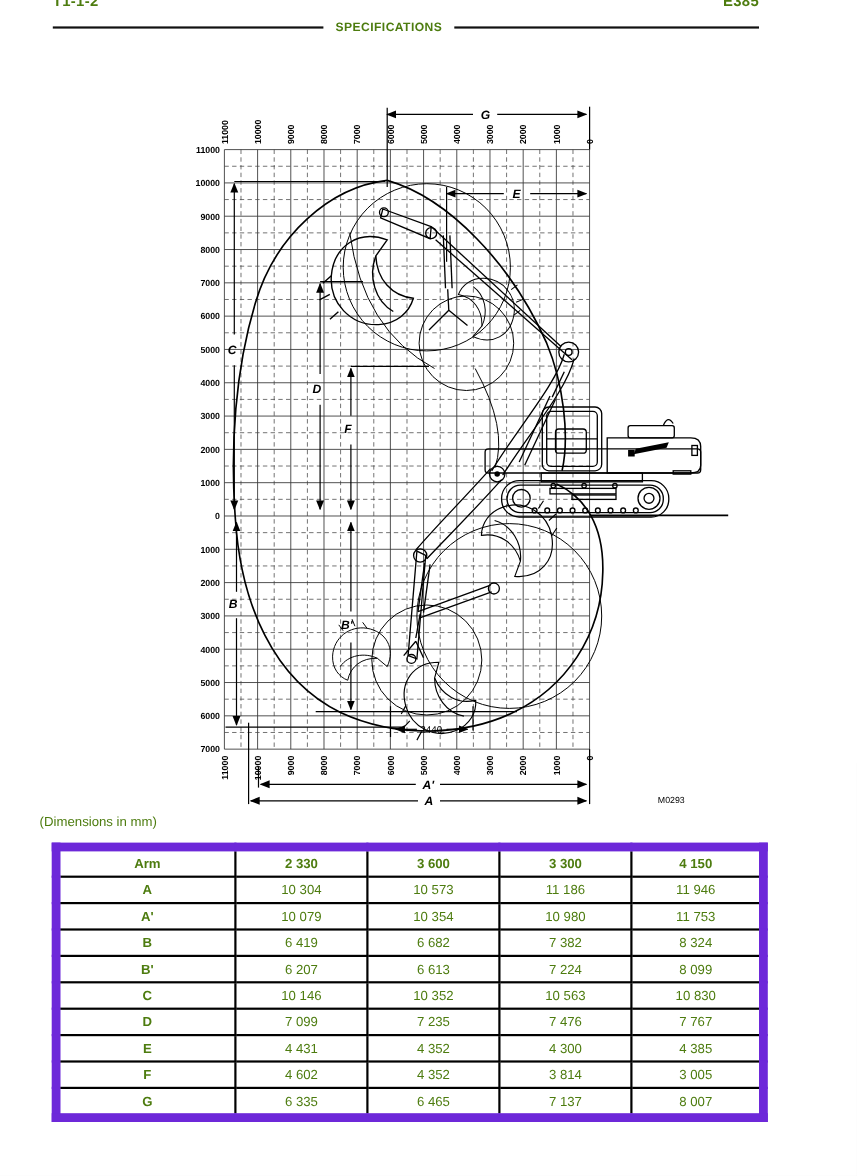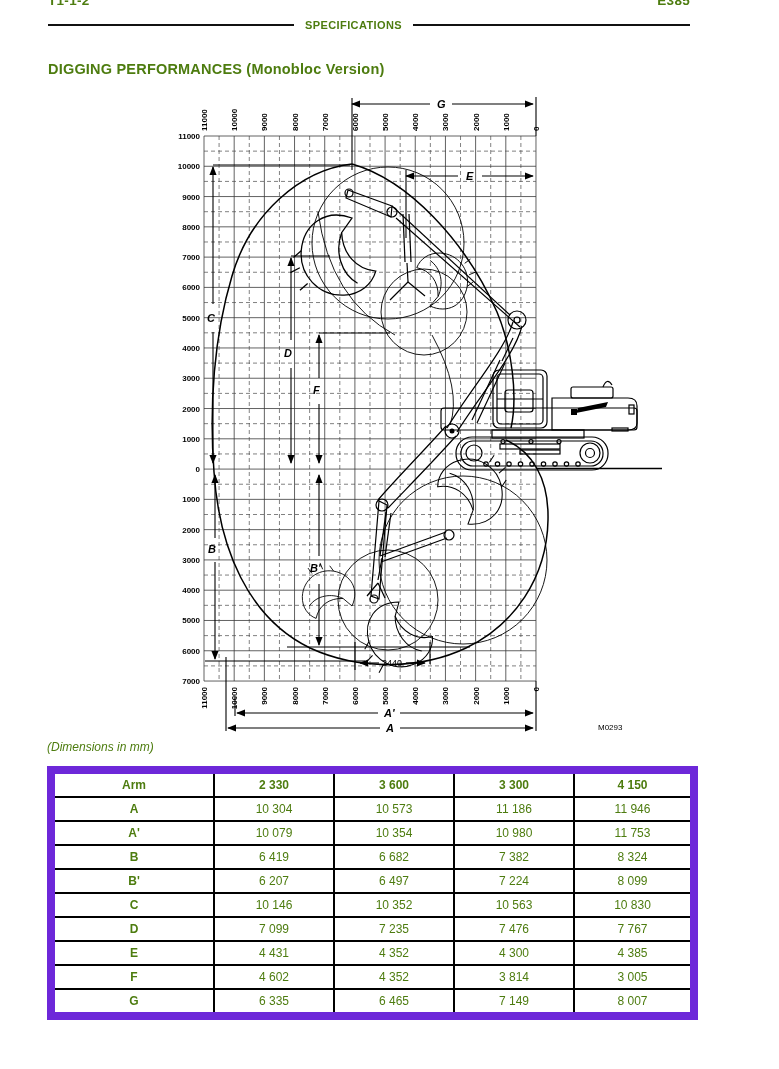--- a/index.html
+++ b/index.html
@@ -10,21 +10,21 @@
   }
   .hdr-left{position:absolute;left:48px;top:-7px;font-size:13.5px;font-weight:bold;letter-spacing:.3px;}
   .hdr-right{position:absolute;right:89px;top:-7px;font-size:13.5px;font-weight:bold;letter-spacing:.3px;}
   .spec-rule{position:absolute;left:48px;top:19px;width:642px;display:flex;align-items:center;}
   .spec-rule .rule{height:2px;background:#111;}
   .spec-rule .r1{width:246px;}
   .spec-rule .r2{flex:1;}
   .spec-title{margin:0 11px;font-size:11px;font-weight:bold;letter-spacing:.4px;white-space:nowrap;}
   .page-heading{position:absolute;left:48px;top:61px;font-size:14.5px;font-weight:bold;letter-spacing:.2px;}
   svg.diagram{position:absolute;left:0;top:0;}
-  .dim-note{position:absolute;left:47px;top:740px;font-size:12px;font-style:italic;}
+  .dim-note{position:absolute;left:36px;top:740px;font-size:12px;}
   .perf-table{
     position:absolute;left:47px;top:766px;width:644px;
     border-collapse:collapse;table-layout:fixed;
     font-size:12px;text-align:center;
   }
   .perf-table th,.perf-table td{
     border:2px solid #000;height:20px;padding:1px 2px;vertical-align:middle;
   }
   .perf-table{border:8px solid #6d28d9;}
   .perf-table th{font-weight:bold;}
@@ -39,21 +39,20 @@
 
   <div class="hdr-left">T1-1-2</div>
   <div class="hdr-right">E385</div>
 
   <div class="spec-rule">
     <span class="rule r1"></span>
     <span class="spec-title">SPECIFICATIONS</span>
     <span class="rule r2"></span>
   </div>
 
-  <div class="page-heading">DIGGING PERFORMANCES (Monobloc Version)</div>
 
   <svg class="diagram" width="779" height="1069" viewBox="0 0 779 1069">
     <defs>
       <marker id="arr" viewBox="0 0 10 10" refX="9" refY="5" markerWidth="9" markerHeight="9" orient="auto-start-reverse" markerUnits="userSpaceOnUse">
         <path d="M0,1 L10,5 L0,9 Z" fill="#000"></path>
       </marker>
       <g id="bkt">
         <path d="M0,0 C-20,-14 -42,-6 -50,16 C-57,36 -46,58 -24,63 C-10,66 2,60 8,50 C-8,44 -16,28 -12,10 Z"></path>
         <path d="M-50,16 l-8,4 M-55,30 l-9,2 M-52,45 l-8,4"></path>
         <path d="M-12,10 C-22,24 -22,44 -10,56"></path>
@@ -371,21 +370,21 @@
         <tr>
           <td class="rowlabel">B</td>
           <td>6 419</td>
           <td>6 682</td>
           <td>7 382</td>
           <td>8 324</td>
         </tr>
         <tr>
           <td class="rowlabel">B'</td>
           <td>6 207</td>
-          <td>6 497</td>
+          <td>6 613</td>
           <td>7 224</td>
           <td>8 099</td>
         </tr>
         <tr>
           <td class="rowlabel">C</td>
           <td>10 146</td>
           <td>10 352</td>
           <td>10 563</td>
           <td>10 830</td>
         </tr>
@@ -407,19 +406,19 @@
           <td class="rowlabel">F</td>
           <td>4 602</td>
           <td>4 352</td>
           <td>3 814</td>
           <td>3 005</td>
         </tr>
         <tr>
           <td class="rowlabel">G</td>
           <td>6 335</td>
           <td>6 465</td>
-          <td>7 149</td>
+          <td>7 137</td>
           <td>8 007</td>
         </tr>
       </tbody>
   </table>
 
 </div>
 
 </body></html>

